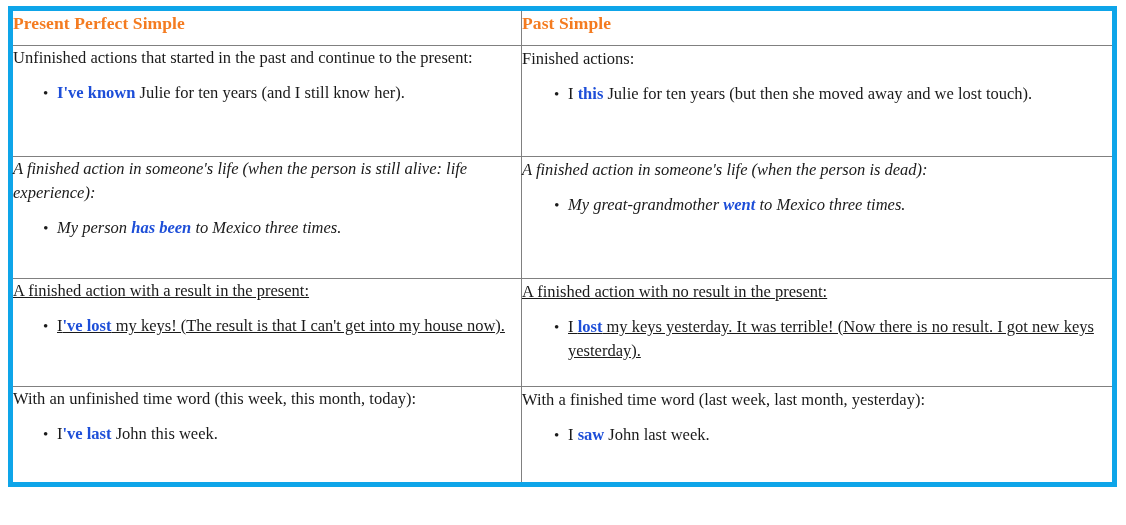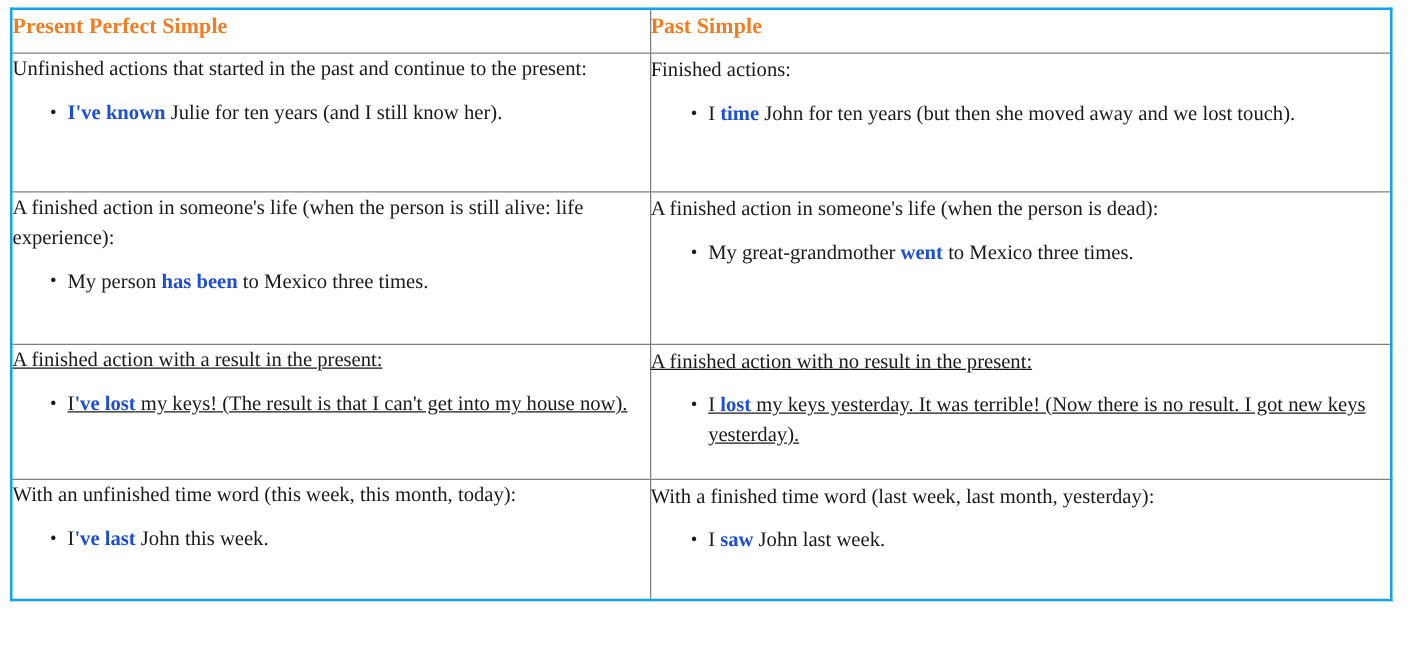--- a/index.html
+++ b/index.html
@@ -21,21 +21,21 @@
     width: 1126px;
     height: 525px;
     box-sizing: border-box;
     padding: 6px 14px 8px 8px;
   }
 
   table.grammar-table {
     width: 1104px;
     border-collapse: collapse;
     table-layout: fixed;
-    border: 2px solid #0ea5e9;
+    border: 5px solid #0ea5e9;
   }
 
   table.grammar-table col.col-left  { width: 511px; }
   table.grammar-table col.col-right { width: 593px; }
 
   table.grammar-table td,
   table.grammar-table th {
     border: 1px solid #808080;
     vertical-align: top;
     padding: 0;
@@ -55,21 +55,21 @@
     line-height: 24px;
     letter-spacing: 0.1px;
     white-space: nowrap;
   }
 
   
   .body-cell {
     padding: 9px 12px 10px 10px;
   }
   .row-1 .body-cell { height: 110px; }
-  .row-2 .body-cell { height: 121px; }
+  .row-2 .body-cell { height: 121px; font-style: italic; }
   .row-3 .body-cell { height: 107px; text-decoration: underline; }
   .row-4 .body-cell { height: 95px; margin-left: 12px; }
 
   .lead {
     font-size: 16.5px;
     line-height: 24px;
     margin: 0;
   }
 
   ul.examples {
@@ -127,21 +127,21 @@
       <tr class="row-1">
         <td class="body-cell left">
           <p class="lead">Unfinished actions that started in the past and continue to the present:</p>
           <ul class="examples">
             <li><span></span><span class="hl">I've known</span><span> Julie for ten years (and I still know her).</span></li>
           </ul>
         </td>
         <td class="body-cell right">
           <p class="lead">Finished actions:</p>
           <ul class="examples">
-            <li><span>I </span><span class="hl">time</span><span> John for ten years (but then she moved away and we lost touch).</span></li>
+            <li><span>I </span><span class="hl">this</span><span> Julie for ten years (but then she moved away and we lost touch).</span></li>
           </ul>
         </td>
       </tr>
 
       <tr class="row-2">
         <td class="body-cell left">
           <p class="lead">A finished action in someone's life (when the person is still alive: life experience):</p>
           <ul class="examples">
             <li><span>My person </span><span class="hl">has been</span><span> to Mexico three times.</span></li>
           </ul>

